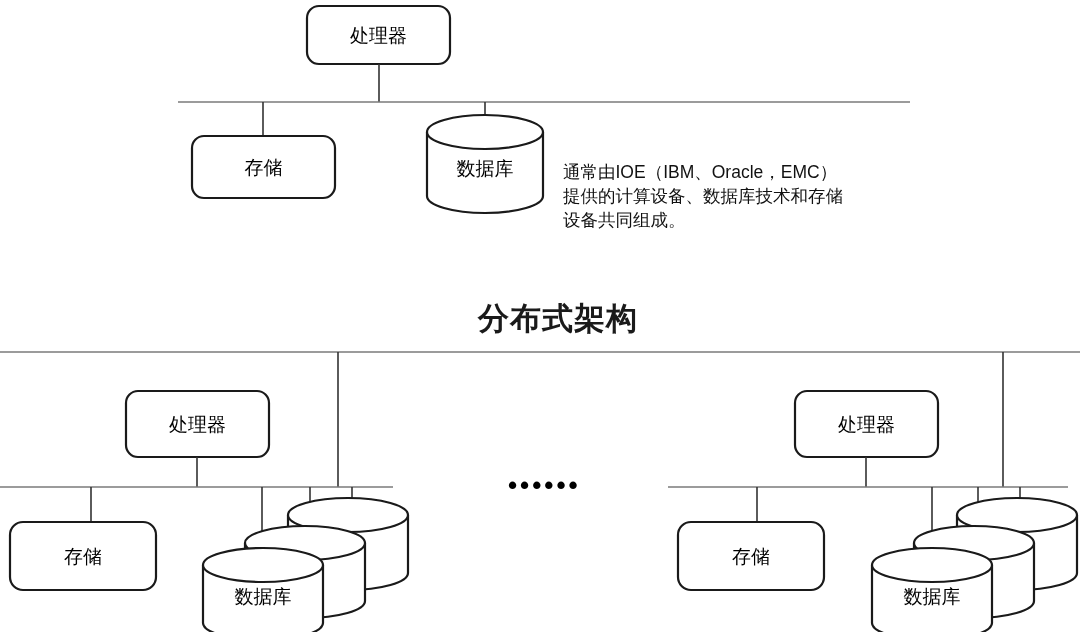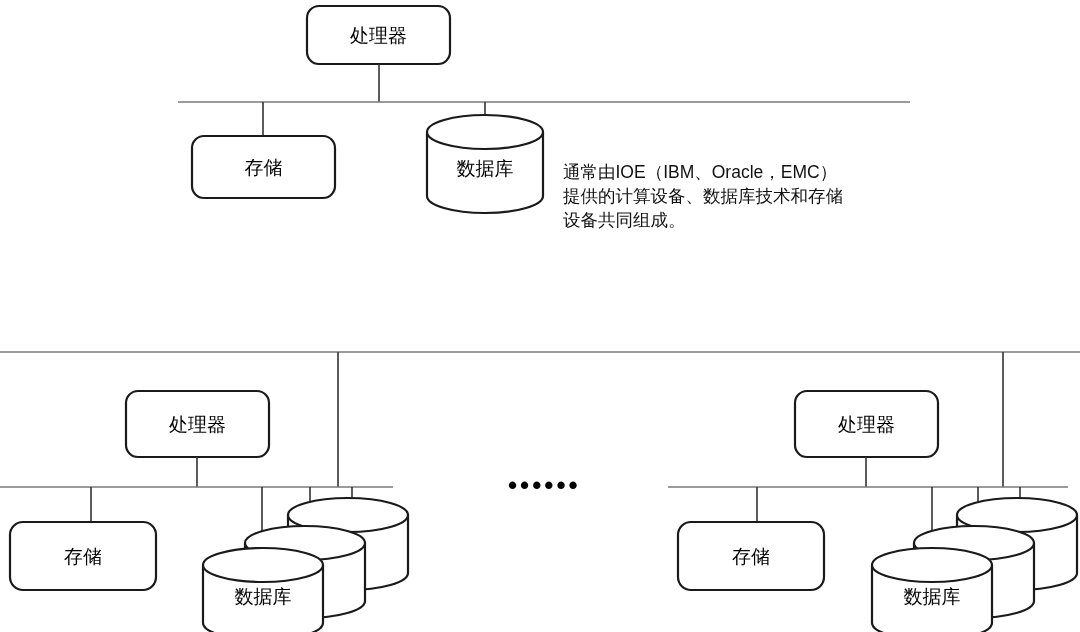--- a/index.html
+++ b/index.html
@@ -173,17 +173,18 @@
         <text class="node-label" x="932" y="603" text-anchor="middle">数据库</text>
       </g>
     </g>
   </svg>
 
 
   <div class="desc-block" style="left:563px; top:112px; width:420px;margin-top:48px;">通常由IOE（IBM、Oracle，EMC）
 提供的计算设备、数据库技术和存储
 设备共同组成。</div>
 
+  <div class="section-title" style="left:478px; top:298px;">分布式架构</div>
 
 
   <div class="ellipsis-dots" style="left:508px; top:472px;">••••••</div>
 
 </div>
 
 </body></html>

